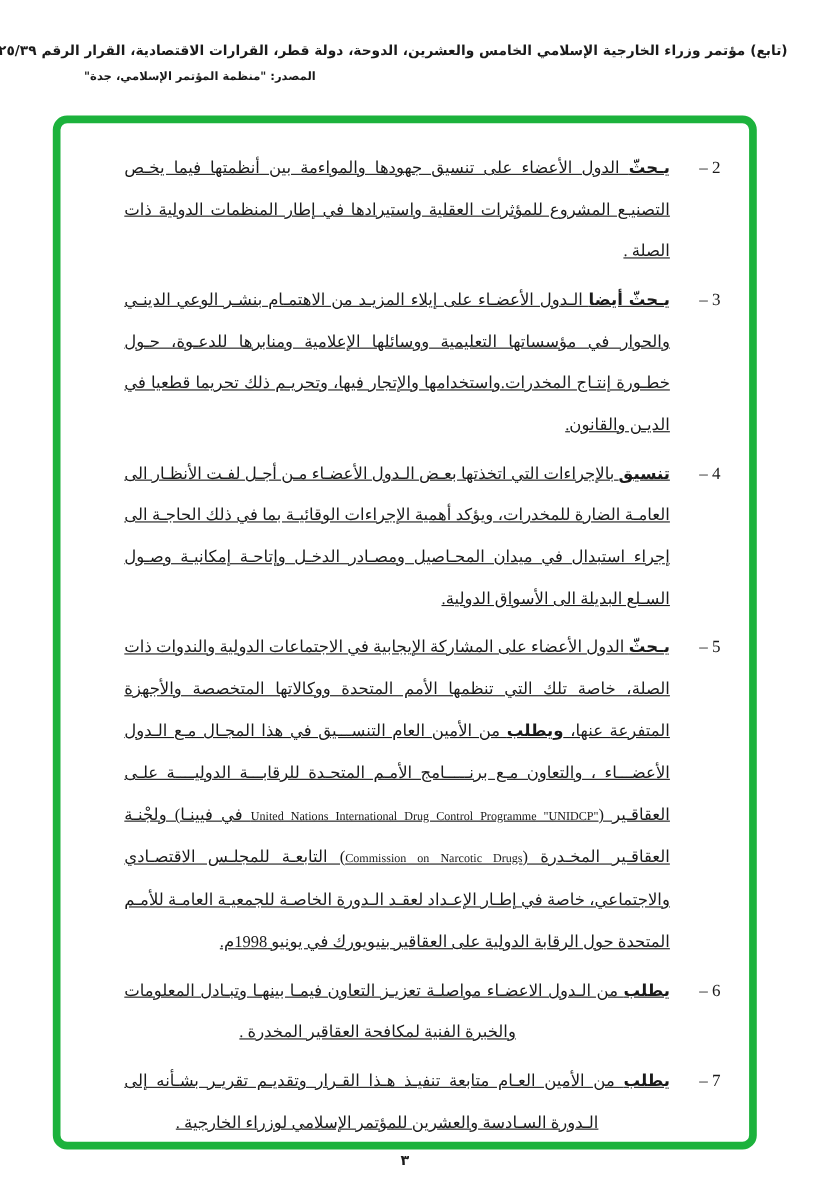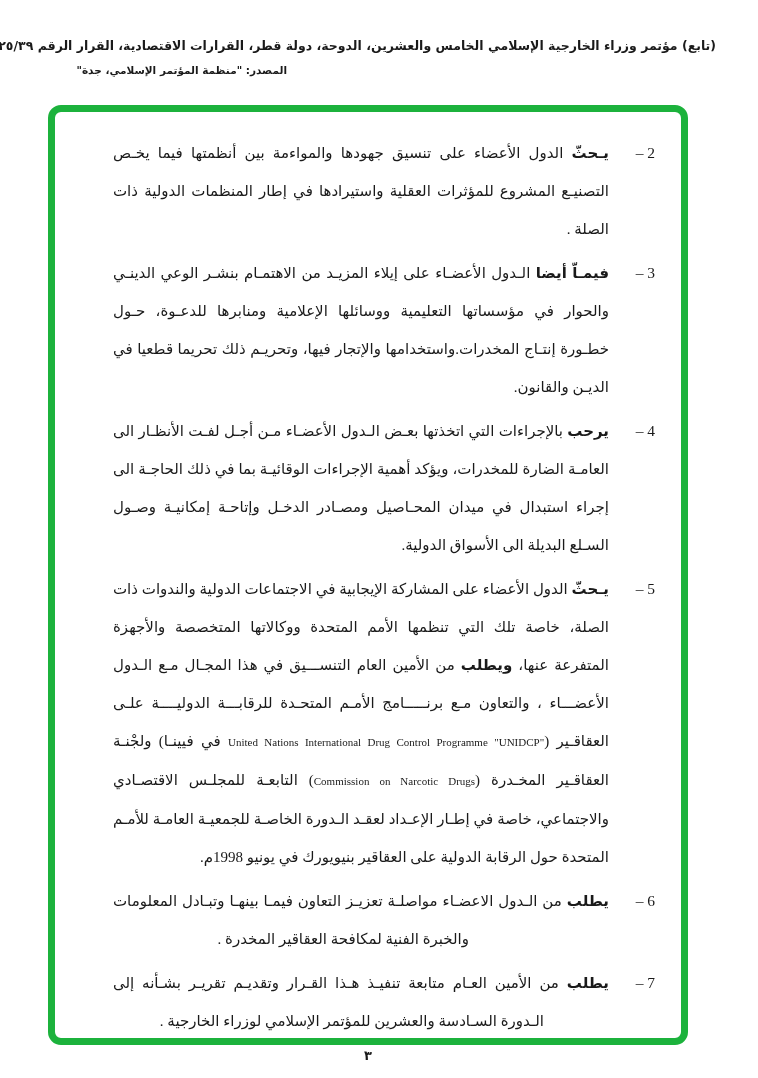--- a/index.html
+++ b/index.html
@@ -73,20 +73,21 @@
     white-space: nowrap;
   }
   .text {
     flex: 1 1 auto;
     font-family: "Liberation Serif", "DejaVu Sans", serif;
     font-size: 15px;
     line-height: 38px;
     text-align: justify;
     text-align-last: right;
     direction: rtl;
+    text-decoration: underline;
   }
   .kw { font-weight: bold; }
   .en {
     font-family: "Liberation Serif", serif;
     font-size: 11px;
     direction: ltr;
     unicode-bidi: embed;
   }
 
   
@@ -110,25 +111,25 @@
   <div class="doc-header-line2" dir="rtl">المصدر:  "منظمة المؤتمر الإسلامي، جدة"</div>
 
   <div class="res-box" style="border-color: rgb(28, 178, 60);">
     <div class="res-content" id="items-container">
         <div class="item">
           <span class="num">2 –</span>
           <div class="text"><b class="kw">يـحثّ</b><span class="seg"> الدول الأعضاء على تنسيق جهودها والمواءمة بين أنظمتها فيما يخـص التصنيـع المشروع للمؤثرات العقلية واستيرادها في إطار المنظمات الدولية ذات الصلة .</span></div>
         </div>
         <div class="item">
           <span class="num">3 –</span>
-          <div class="text"><b class="kw">فيمـاّ أيضا</b><span class="seg"> الـدول الأعضـاء على إيلاء المزيـد من الاهتمـام بنشـر الوعي الدينـي والحوار في مؤسساتها التعليمية ووسائلها الإعلامية ومنابرها للدعـوة، حـول خطـورة إنتـاج المخدرات.واستخدامها والإتجار فيها، وتحريـم ذلك تحريما قطعيا في الديـن والقانون.</span></div>
+          <div class="text"><b class="kw">يـحثّ أيضا</b><span class="seg"> الـدول الأعضـاء على إيلاء المزيـد من الاهتمـام بنشـر الوعي الدينـي والحوار في مؤسساتها التعليمية ووسائلها الإعلامية ومنابرها للدعـوة، حـول خطـورة إنتـاج المخدرات.واستخدامها والإتجار فيها، وتحريـم ذلك تحريما قطعيا في الديـن والقانون.</span></div>
         </div>
         <div class="item">
           <span class="num">4 –</span>
-          <div class="text"><b class="kw">يرحب</b><span class="seg"> بالإجراءات التي اتخذتها بعـض الـدول الأعضـاء مـن أجـل لفـت الأنظـار الى العامـة الضارة للمخدرات، ويؤكد أهمية الإجراءات الوقائيـة بما في ذلك الحاجـة الى إجراء استبدال في ميدان المحـاصيل ومصـادر الدخـل وإتاحـة إمكانيـة وصـول السـلع البديلة الى الأسواق الدولية.</span></div>
+          <div class="text"><b class="kw">تنسيق</b><span class="seg"> بالإجراءات التي اتخذتها بعـض الـدول الأعضـاء مـن أجـل لفـت الأنظـار الى العامـة الضارة للمخدرات، ويؤكد أهمية الإجراءات الوقائيـة بما في ذلك الحاجـة الى إجراء استبدال في ميدان المحـاصيل ومصـادر الدخـل وإتاحـة إمكانيـة وصـول السـلع البديلة الى الأسواق الدولية.</span></div>
         </div>
         <div class="item">
           <span class="num">5 –</span>
           <div class="text"><b class="kw">يـحثّ</b><span class="seg"> الدول الأعضاء على المشاركة الإيجابية في الاجتماعات الدولية والندوات  ذات الصلة، خاصة تلك التي تنظمها الأمم المتحدة ووكالاتها المتخصصة والأجهزة المتفرعة عنها، </span><b class="kw">ويطلب</b><span class="seg"> من الأمين العام التنســـيق في هذا المجـال مـع الـدول الأعضـــاء ، والتعاون مـع برنـــــامج الأمـم المتحـدة للرقابـــة الدوليــــة علـى العقاقـير (</span><span class="en" dir="ltr">United Nations International Drug Control Programme "UNIDCP"</span><span class="seg"> في فيينـا) ولجْنـة العقاقـير المخـدرة (</span><span class="en" dir="ltr">Commission on Narcotic Drugs</span><span class="seg">) التابعـة للمجلـس الاقتصـادي والاجتماعي، خاصة في إطـار الإعـداد لعقـد الـدورة الخاصـة للجمعيـة العامـة للأمـم المتحدة حول الرقابة الدولية على العقاقير بنيويورك في يونيو 1998م.</span></div>
         </div>
         <div class="item">
           <span class="num">6 –</span>
           <div class="text" style="padding-right: 140px; text-indent: -140px;"><b class="kw">يطلب</b><span class="seg"> من الـدول الاعضـاء مواصلـة تعزيـز التعاون فيمـا بينهـا وتبـادل المعلومات والخبرة الفنية لمكافحة العقاقير المخدرة .</span></div>
         </div>
         <div class="item">

